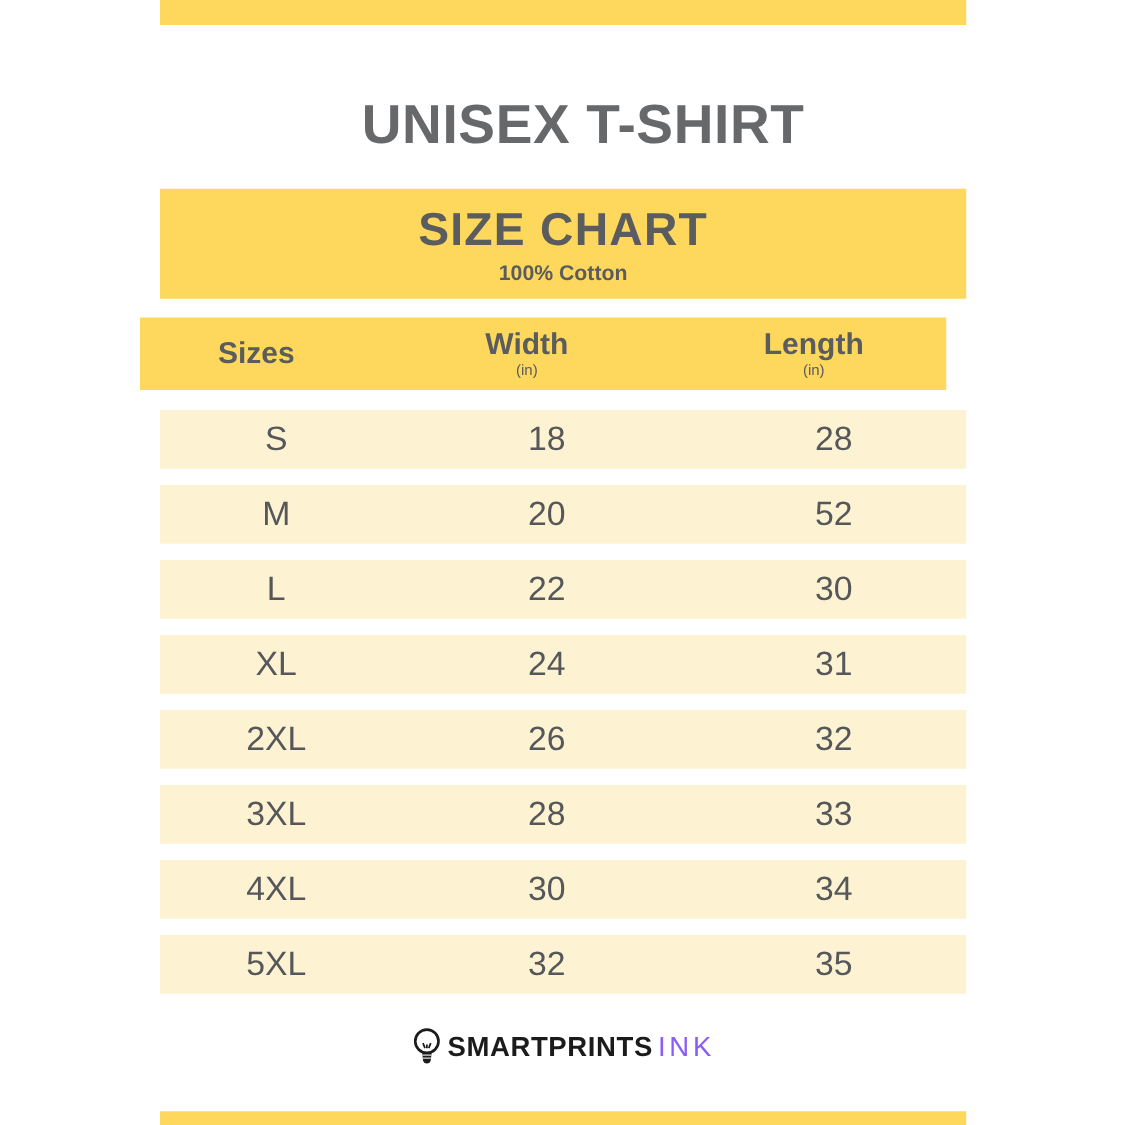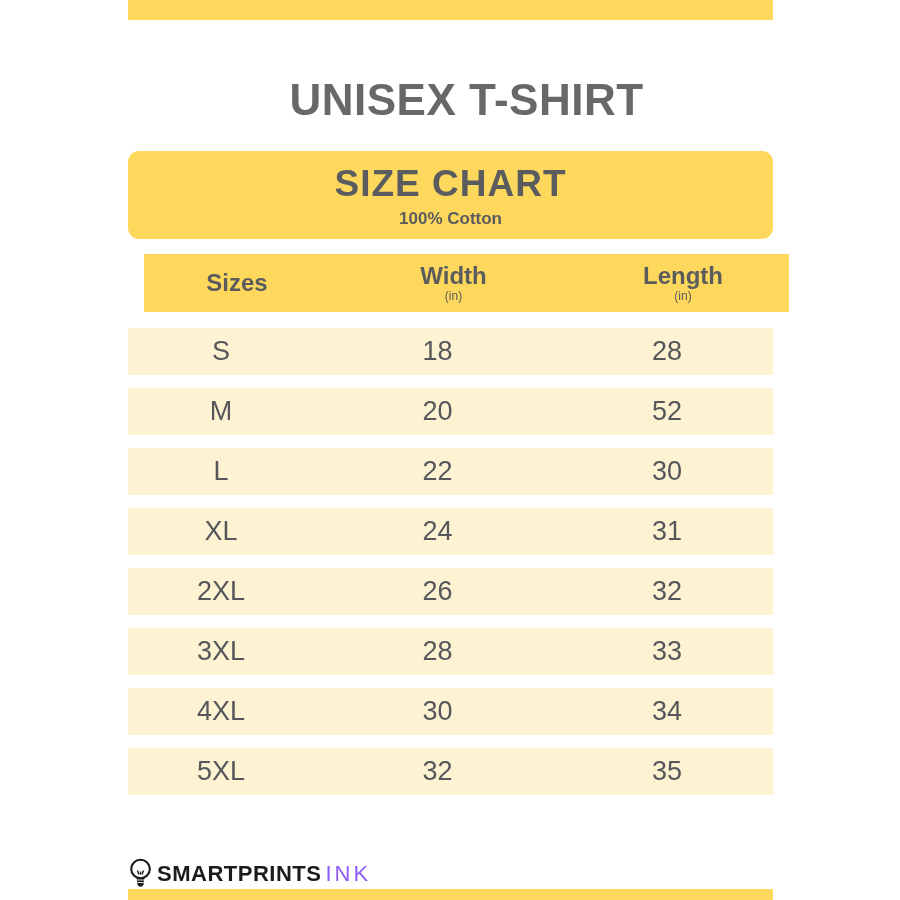--- a/index.html
+++ b/index.html
@@ -14,43 +14,43 @@
   .bar.bottom{top:889px;height:11px}
 
   .page-title{
     position:absolute;left:128px;width:645px;top:60px;margin:16px;
     text-align:center;font-size:44px;font-weight:bold;color:var(--text-gray);
     letter-spacing:.5px;line-height:1.1;
   }
 
   .banner{
     position:absolute;left:128px;width:645px;top:151px;height:88px;
-    background:var(--accent-yellow);text-align:center;color:var(--banner-text);border-radius:11px;
+    background:var(--accent-yellow);text-align:center;color:var(--banner-text);
   }
   .banner-title{font-size:37px;font-weight:bold;padding-top:13px;letter-spacing:1px;line-height:1.1}
   .banner-sub{font-size:17px;font-weight:bold;margin-top:4px}
 
   .grid3{display:grid;grid-template-columns:186px 247px 212px;align-items:center;text-align:center}
 
   .thead{
-    position:absolute;left:144px;width:645px;top:254px;height:58px;
+    position:absolute;left:112px;width:645px;top:254px;height:58px;
     background:var(--accent-yellow);color:var(--banner-text);
   }
   .th .label{display:block;font-size:24px;font-weight:bold;line-height:1.1}
   .th .unit{display:block;font-size:12px;font-weight:normal;line-height:1.2}
 
   .tbody{position:absolute;left:128px;width:645px;top:328px}
   .trow{
     height:47px;margin-bottom:13px;background:var(--row-cream);
     font-size:27px;color:var(--cell-text);
   }
 
   .footer{
-    position:absolute;left:128px;width:645px;top:854px;height:40px;
-    display:flex;align-items:center;gap:4px;
+    position:absolute;left:128px;width:645px;top:818px;height:40px;
+    display:flex;align-items:center;justify-content:center;gap:4px;
   }
   .bulb{display:block}
   .brand-bold{font-size:22px;font-weight:800;color:var(--brand-black);letter-spacing:.5px}
   .brand-light{font-size:22px;font-weight:400;color:#8b5cf6;letter-spacing:3px}
 </style>
 </head>
 <body style="--accent-yellow: #fdd85c; --row-cream: #fdf3d2; --text-gray: #67686a; --banner-text: #5b5c5e; --cell-text: #56575a; --brand-black: #1b1b1b;">
 
 <div class="bar top"></div>
 

